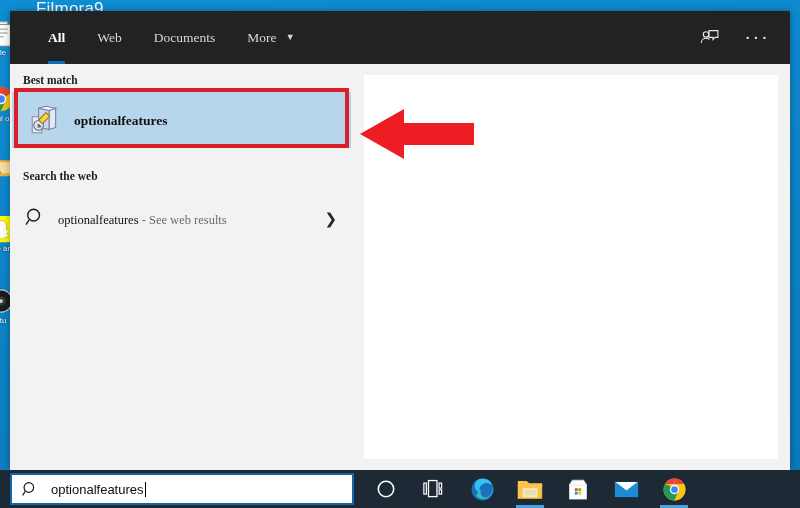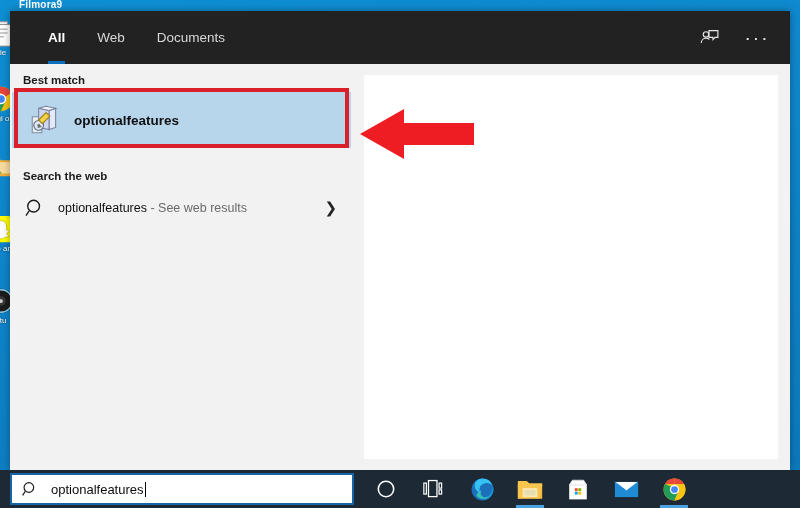--- a/index.html
+++ b/index.html
@@ -16,22 +16,22 @@
     overflow: hidden;
   }
 
   
   .desktop {
     position: absolute; left: 0; top: 0;
     width: 800px; height: 470px;
     background: linear-gradient(170deg, #0e8fd4 0%, #0f86cc 40%, #0c79bd 100%);
   }
   .wall-title {
-    position: absolute; left: 19px; top: -1px;
-    font-size: 10px; font-weight: bold;
+    position: absolute; left: 36px; top: -1px;
+    font-size: 17px; font-weight: normal;
     color: #ffffff;
     letter-spacing: 0.2px;
     white-space: nowrap;
   }
 
   
   .desk-icons {
     position: absolute; left: 0; top: 0;
     width: 24px; height: 470px;
     overflow: hidden;
@@ -53,20 +53,21 @@
     text-shadow: 0 0 2px rgba(0,0,0,.75);
     white-space: nowrap;
   }
 
   
   .flyout {
     position: absolute; left: 10px; top: 11px;
     width: 780px; height: 459px;
     background: #7f1d1d;
     box-shadow: 0 0 8px rgba(0,0,0,.35);
+    font-family: Liberation Serif, serif;
   }
   .fly-header {
     position: relative;
     height: 53px;
     background: #222222;
   }
   .tabs {
     position: absolute; left: 26px; top: 0;
     height: 53px;
     display: flex; align-items: center;
@@ -177,21 +178,21 @@
   }
   .best-sub {
     font-size: 11.5px;
     color: #4a4a4a;
     line-height: 16px;
   }
 
   
   .web-row {
     height: 40px;
-    display: flex; align-items: center;
+    display: flex; align-items: flex-end;
     padding-left: 14px;
     cursor: default;
   }
   .web-mag { width: 22px; height: 22px; flex: 0 0 22px; color: #1a1a1a; }
   .web-txt {
     margin-left: 12px;
     font-size: 12.5px;
     color: #101010;
     white-space: nowrap;
   }
@@ -328,20 +329,24 @@
 
       <div class="tabs">
         <div class="tab active">
           <span>All</span>
         </div>
         <div class="tab">
           <span>Web</span>
         </div>
         <div class="tab">
           <span>Documents</span>
+        </div>
+        <div class="tab">
+          <span>More</span>
+          <span class="caret">▼</span>
         </div>
       </div>
 
       <div class="hdr-right">
         <div class="hdr-btn">
           <svg width="21" height="21" viewBox="0 0 24 24">
             <circle cx="8" cy="8.5" r="3.1" fill="none" stroke="#e6e6e6" stroke-width="1.3"></circle>
             <path d="M2.6 18.2c0-3.2 2.4-5.3 5.4-5.3 1.5 0 2.9.5 3.9 1.4" fill="none" stroke="#e6e6e6" stroke-width="1.3"></path>
             <path d="M11.4 4.2h10.2v7.6h-3.3l-2.3 2.6v-2.6h-4.6z" fill="none" stroke="#e6e6e6" stroke-width="1.3"></path>
           </svg>

